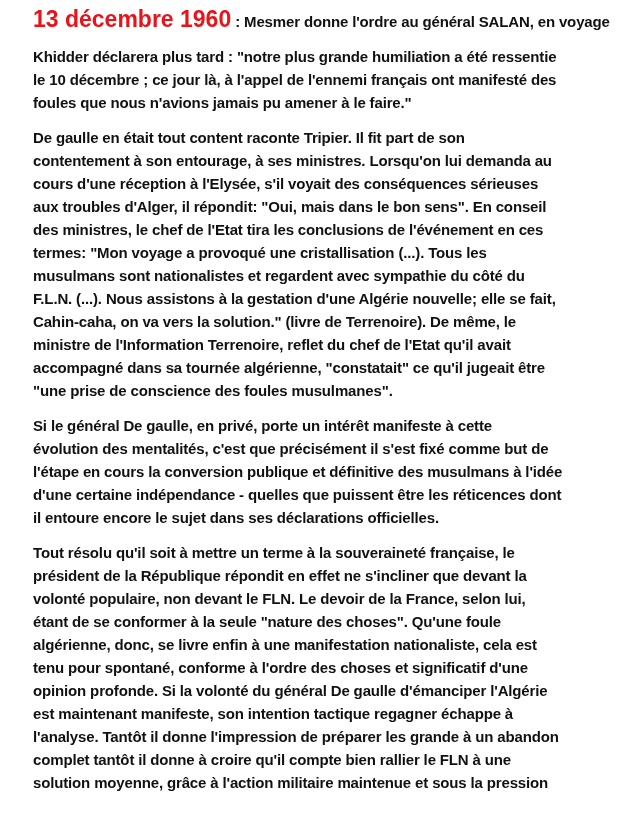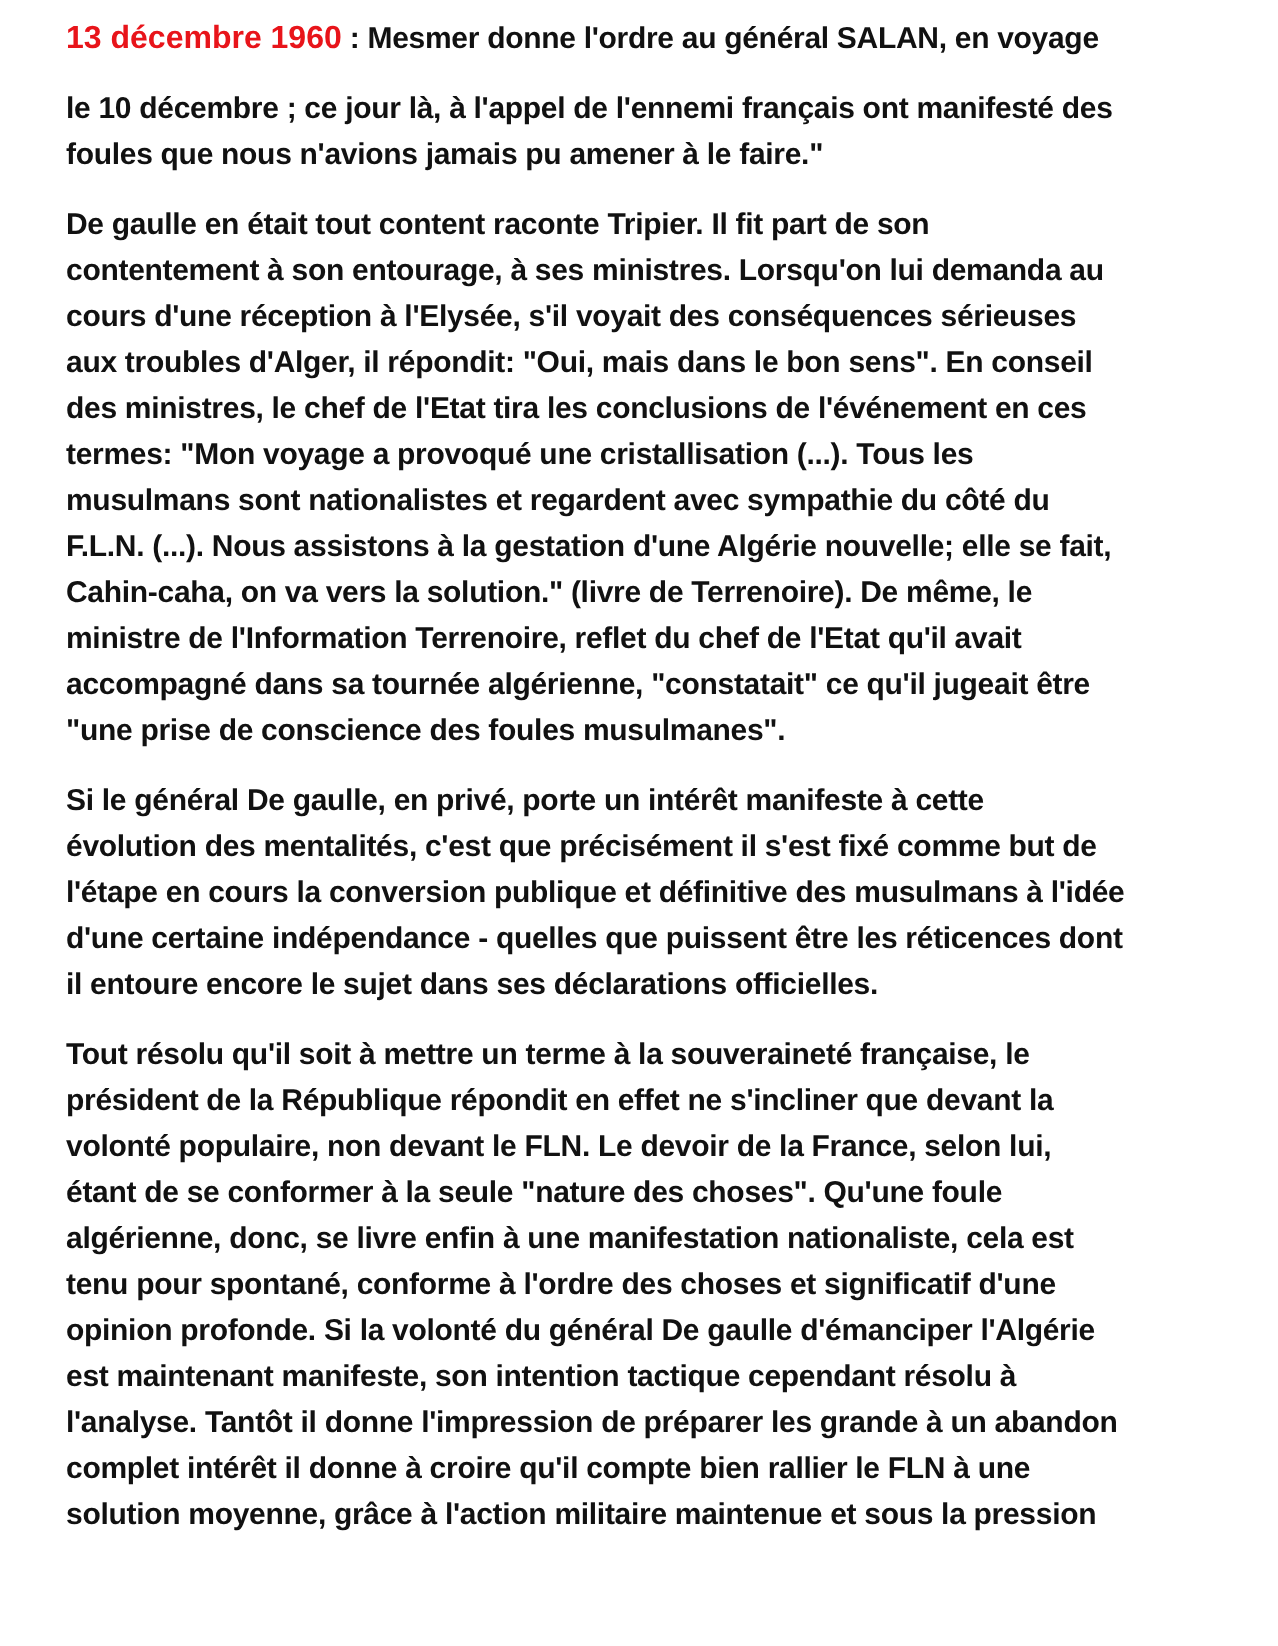--- a/index.html
+++ b/index.html
@@ -5,32 +5,33 @@
   html, body { margin: 0; padding: 0; background: #ffffff; }
   body { width: 639px; height: 823px; overflow: hidden; position: relative; }
   .doc {
     position: absolute; left: 33px; top: 8px; width: 600px;
     font-family: "Liberation Sans", sans-serif;
     font-weight: bold; font-size: 15px; line-height: 23px; color: #111111;
     letter-spacing: -0.15px;
   }
   .para { margin: 0 0 12px 0; }
   .line { display: block; white-space: nowrap; }
-  .date { color: #e8141a; font-size: 16px; letter-spacing: 0; }
+  .date { color: #e8141a; font-size: 23px; letter-spacing: 0; }
 </style>
 </head>
 <body>
 
 <div class="doc">
 
   <p class="para">
     <span class="line"><span class="date" style="color: rgb(232, 20, 26);">13 décembre 1960</span><span> : Mesmer donne l'ordre au général SALAN, en voyage</span></span>
   </p>
 
   <p class="para">
+    <span class="line">Khidder déclarera plus tard : "notre plus grande humiliation a été ressentie</span>
     <span class="line">le 10 décembre ; ce jour là, à l'appel de l'ennemi français ont manifesté des</span>
     <span class="line">foules que nous n'avions jamais pu amener à le faire."</span>
   </p>
 
   <p class="para">
     <span class="line">De gaulle en était tout content raconte Tripier. Il fit part de son</span>
     <span class="line">contentement à son entourage, à ses ministres.  Lorsqu'on lui demanda au</span>
     <span class="line">cours d'une réception à l'Elysée, s'il voyait des conséquences sérieuses</span>
     <span class="line">aux troubles d'Alger, il répondit: "Oui, mais dans le bon sens". En conseil</span>
     <span class="line">des ministres, le chef de l'Etat tira les conclusions de l'événement en ces</span>
@@ -52,20 +53,20 @@
   </p>
 
   <p class="para">
     <span class="line">Tout résolu qu'il soit à mettre un terme à la souveraineté française, le</span>
     <span class="line">président de la République répondit en effet ne s'incliner que devant la</span>
     <span class="line">volonté populaire, non devant le FLN.  Le devoir de la France, selon lui,</span>
     <span class="line">étant de se conformer à la seule "nature des choses". Qu'une foule</span>
     <span class="line">algérienne, donc, se livre enfin à une manifestation nationaliste, cela est</span>
     <span class="line">tenu pour spontané, conforme à l'ordre des choses et significatif d'une</span>
     <span class="line">opinion profonde. Si la volonté du général De gaulle d'émanciper l'Algérie</span>
-    <span class="line">est maintenant manifeste, son intention tactique cependant résolu à</span>
+    <span class="line">est maintenant manifeste, son intention tactique regagner échappe à</span>
     <span class="line">l'analyse. Tantôt il donne l'impression de préparer les grande à un abandon</span>
-    <span class="line">complet intérêt il donne à croire qu'il compte bien rallier le FLN à une</span>
+    <span class="line">complet tantôt il donne à croire qu'il compte bien rallier le FLN à une</span>
     <span class="line">solution moyenne, grâce à l'action militaire maintenue et sous la pression</span>
 
   </p>
 
 </div>
 
 </body></html>

